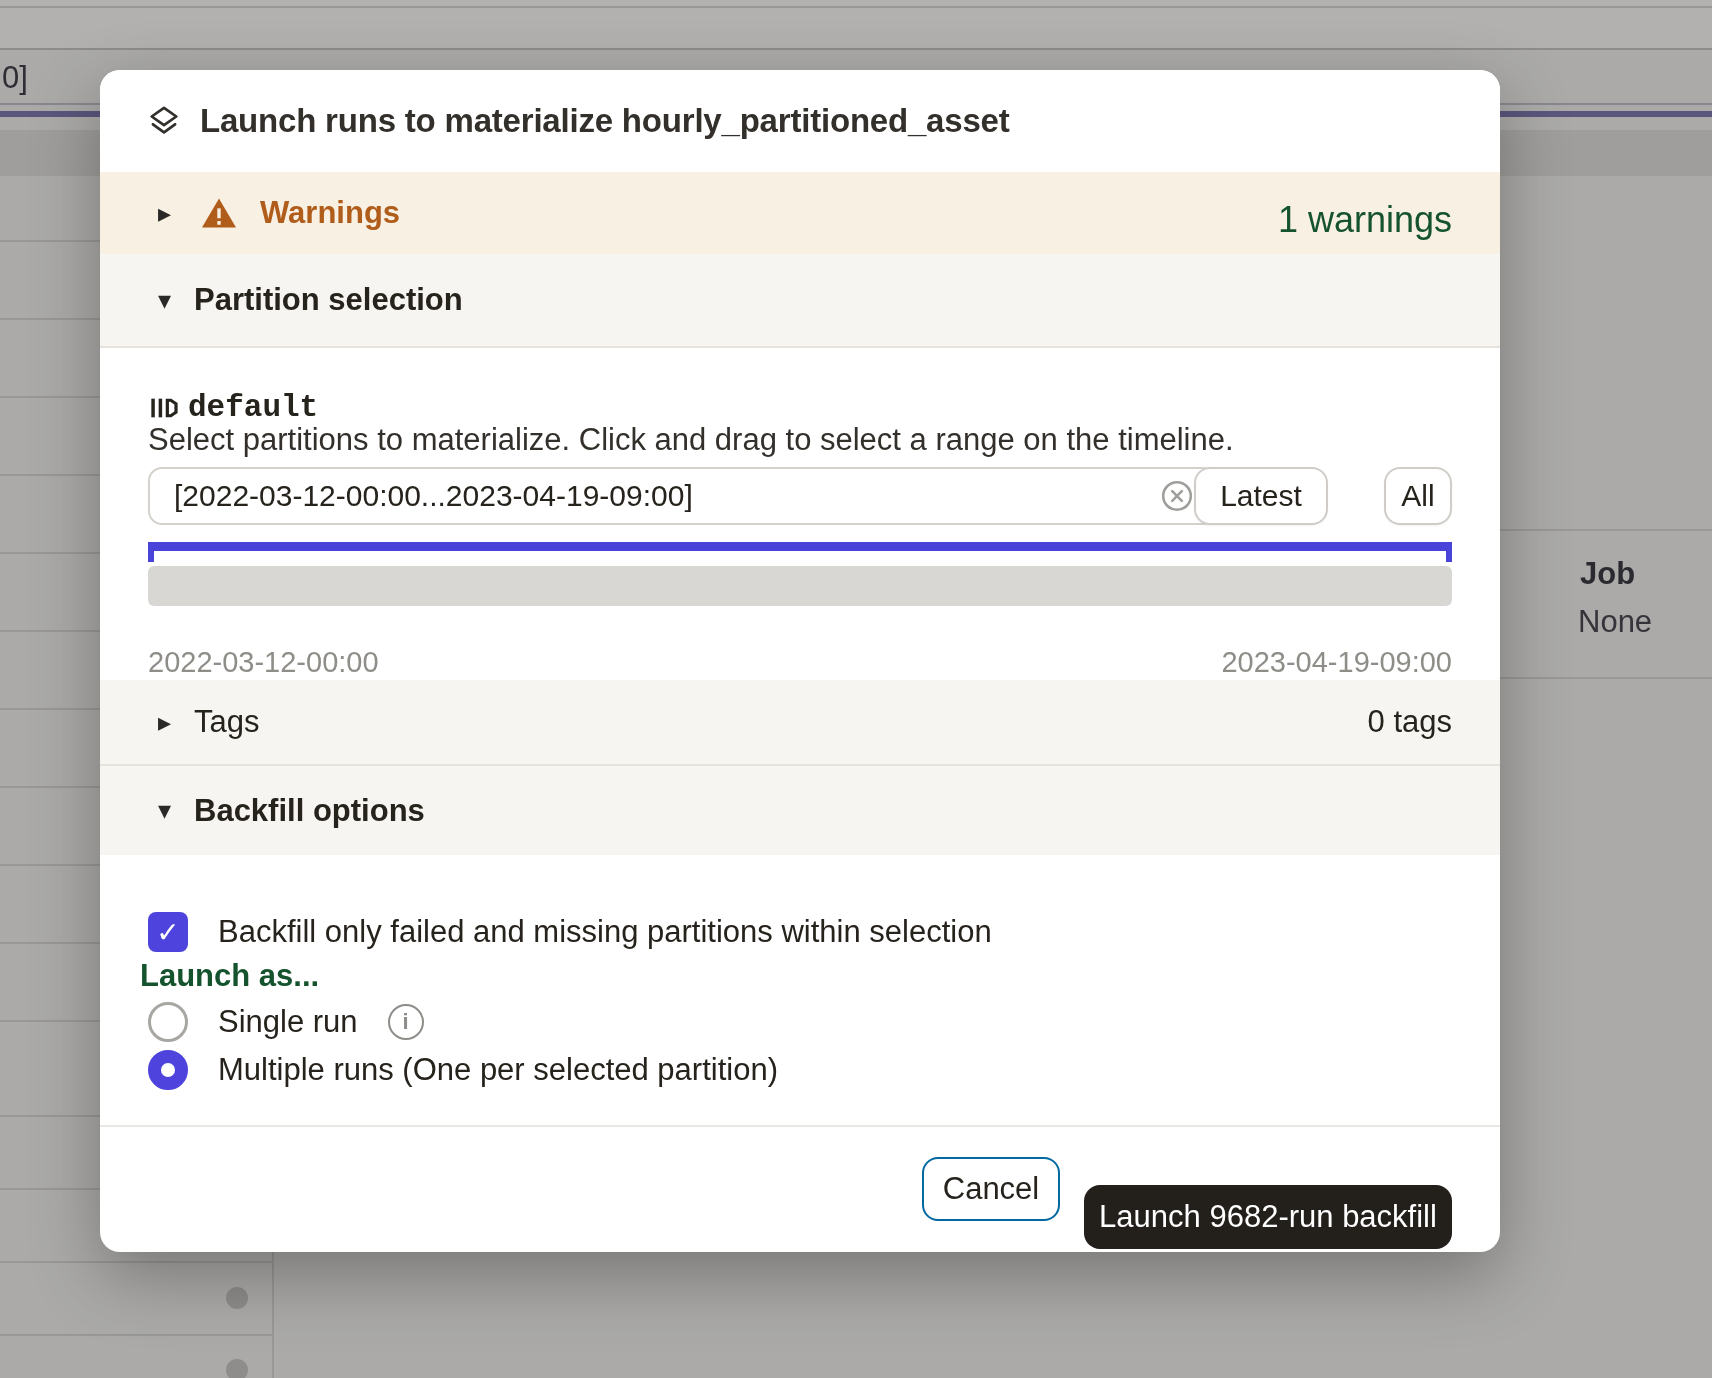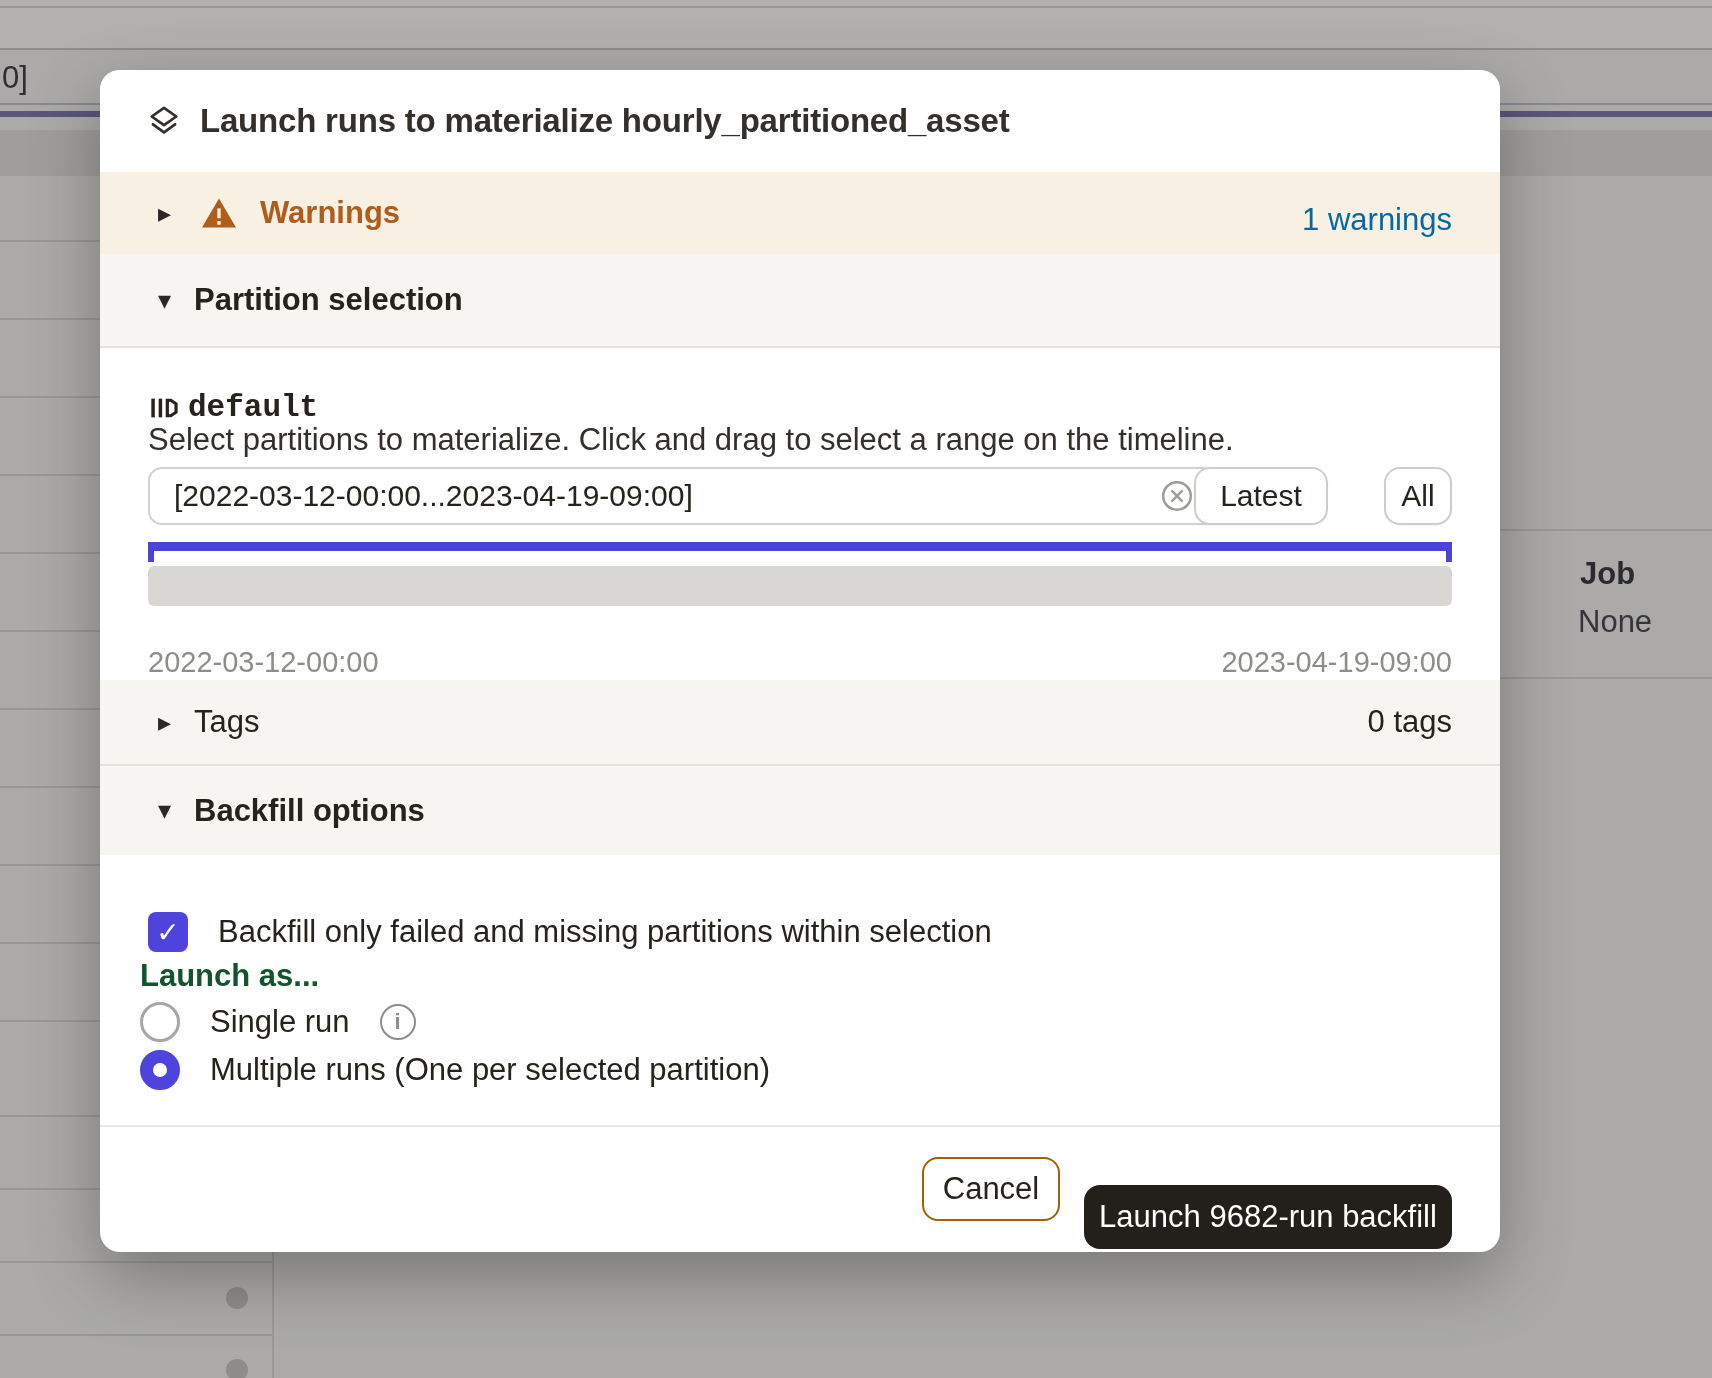--- a/index.html
+++ b/index.html
@@ -34,21 +34,21 @@
     overflow:hidden; }
 
   .m-header { position:absolute; left:0; top:0; width:100%; height:102px;
     display:flex; align-items:center; padding-left:46px; gap:18px; background:#fff; }
   .m-title { font-size:33px; font-weight:600; color:#33302c; letter-spacing:-0.2px; }
 
   .row-warnings { position:absolute; left:0; top:102px; width:100%; height:82px;
     background:#f8f0e3; display:flex; align-items:center; padding:0 48px 0 58px; gap:16px; }
   .caret { font-size:26px; color:#2b2927; width:26px; display:inline-block; }
   .warn-label { font-size:31px; font-weight:700; color:#b05c1a; margin-left:6px; }
-  .warn-count { margin-left:auto; font-size:31px; color:#0369a1;margin-top:13px; }
+  .warn-count { margin-left:auto; font-size:36px; color:#14532d;margin-top:13px; }
 
   .row-section { position:absolute; left:0; width:100%;
     background:#f7f5f1; display:flex; align-items:center; padding:0 48px 0 58px; gap:10px; }
   .row-partition { top:184px; height:94px; border-bottom:2px solid #e6e3dd; }
   .row-tags { top:610px; height:86px; border-bottom:2px solid #e6e3dd; }
   .row-backfill { top:696px; height:89px; }
   .section-label { font-size:31px; font-weight:600; color:#26221c; }
   .section-label.regular { font-weight:400; }
   .section-count { margin-left:auto; font-size:31px; color:#26221c; }
 
@@ -75,35 +75,35 @@
   .date-row { position:absolute; left:48px; top:576px; width:1304px; display:flex;
     justify-content:space-between; font-size:29px; color:#8f8d88; }
 
   .chk-row { position:absolute; left:48px; top:842px; display:flex; align-items:center; gap:30px; }
   .checkbox { width:40px; height:40px; border-radius:8px; background:#4f43dd; color:#fff;
     display:flex; align-items:center; justify-content:center; font-size:28px; font-weight:700; cursor:pointer; }
   .chk-label { font-size:31px; color:#26221c; }
 
   .launch-as { position:absolute; left:40px; top:888px; font-size:31px; font-weight:700; color:#14532d; }
 
-  .radio-row { position:absolute; left:40px; display:flex; align-items:center; gap:30px; }
+  .radio-row { position:absolute; left:48px; display:flex; align-items:center; gap:30px; }
   .radio-single { top:932px; }
   .radio-multi { top:980px; }
   .radio { width:40px; height:40px; border-radius:50%; background:#fff; cursor:pointer; }
   .radio.off { border:3px solid #a8a6a2; }
   .radio.on { border:13px solid #4f43dd; }
   .radio-label { font-size:31px; color:#26221c; }
   .info-icon { width:36px; height:36px; border-radius:50%; border:2px solid #8f8d89;
     color:#8f8d89; font-size:22px; display:flex; align-items:center; justify-content:center;
     font-weight:700; }
 
   .footer-divider { position:absolute; left:0; top:1055px; width:100%; height:2px; background:#eae8e4; }
   .footer { position:absolute; left:0; top:1087px; width:100%; height:64px;
     display:flex; justify-content:flex-end; gap:24px; padding-right:48px; }
-  .btn-cancel { width:138px; height:64px; background:#fff; border:2px solid #a16207;
+  .btn-cancel { width:138px; height:64px; background:#fff; border:2px solid #0369a1;
     border-radius:16px; font-size:31px; color:#26221c; display:flex; align-items:center;
     justify-content:center; cursor:pointer; }
   .btn-launch { width:368px; height:64px; background:#231f1b; border:none; border-radius:16px;
     font-size:31px; color:#fff; display:flex; align-items:center; justify-content:center; cursor:pointer;margin-top:28px; }
 
   .icon-svg { display:block; }
 </style>
 </head>
 <body>
 

